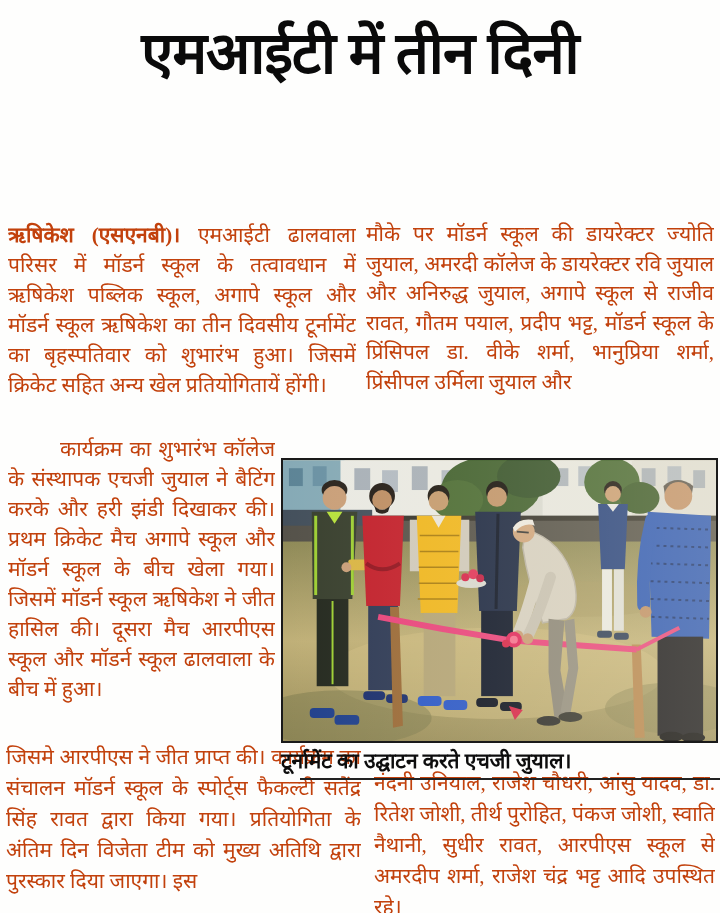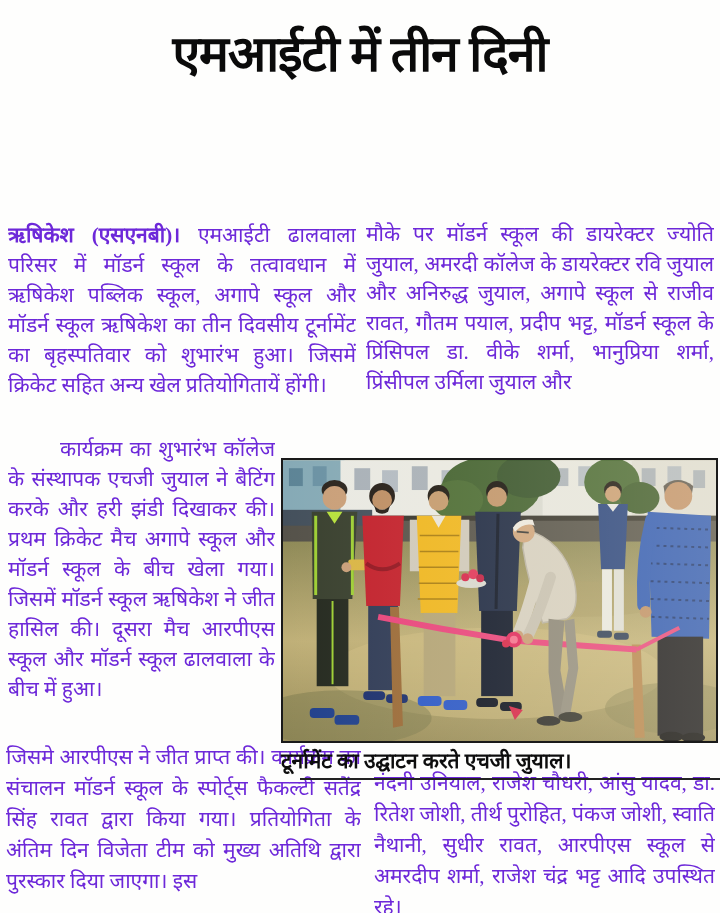--- a/index.html
+++ b/index.html
@@ -3,27 +3,27 @@
 <meta charset="utf-8">
 <style>
   html,body{margin:0;padding:0;background:#ffffff;}
   .page{
     position:relative; width:720px; height:913px; overflow:hidden;
     background:#fefefd; color:#0e0e0e;
     font-family:"Liberation Serif","DejaVu Serif",serif;
   }
   .headline{
     position:absolute; top:8px; left:0; width:720px;
-    text-align:center; font-weight:700; font-size:50px; line-height:92px;
+    text-align:center; font-weight:700; font-size:58px; line-height:92px;
     color:#0a0a0a; letter-spacing:-1px;
   }
   .headline .hl-line{white-space:nowrap;}
   .body-text{
     position:absolute; font-size:21px; line-height:30px;
-    text-align:justify; color:#6d28d9; overflow:hidden;
+    text-align:justify; color:#c2410c; overflow:hidden;
   }
   .dateline{font-weight:700;}
   .p-left1{left:8px;  top:220px; width:348px; height:214px;}
   .p-left2{left:8px;  top:434px; width:267px; height:303px; text-indent:52px;}
   .p-left3{left:6px;  top:742px; width:355px; height:160px; line-height:31px;}
   .p-right1{left:366px; top:220px; width:348px; height:214px; line-height:29.5px;}
   .p-right2{left:374px; top:768px; width:341px; height:160px; line-height:31px;}
   .photo-figure{position:absolute; left:281px; top:417px; width:475px;margin-top:41px;}
   .photo-box{
     width:433px; height:281px; border:2px solid #1a1a1a; background:#9a9062;

